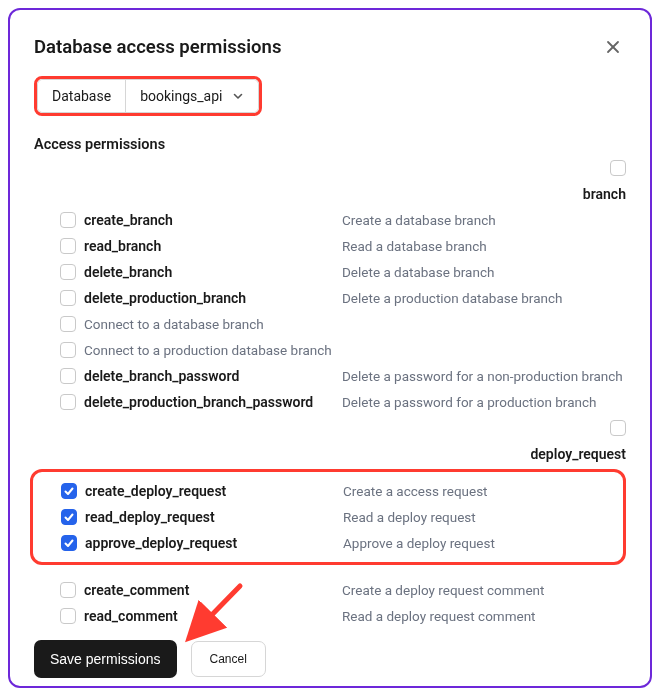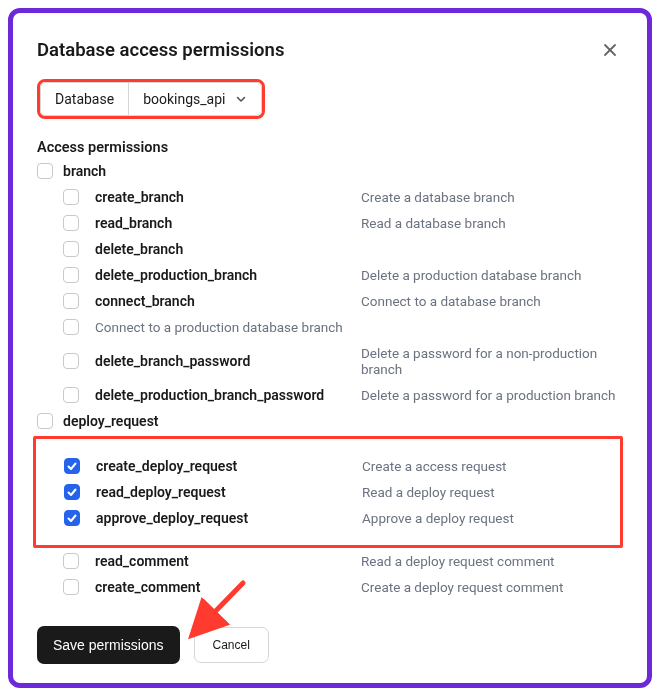--- a/index.html
+++ b/index.html
@@ -7,21 +7,21 @@
     margin: 0;
     padding: 8px;
     font-family: -apple-system, BlinkMacSystemFont, "Segoe UI", Roboto, Helvetica, Arial, sans-serif;
     background: #fff;
     width: 660px;
     height: 696px;
   }
   .modal {
     width: 644px;
     height: 680px;
-    border: 5px solid #6d28d9;
+    border: 2px solid #6d28d9;
     border-radius: 12px;
     padding: 24px 24px 20px 24px;
     position: relative;
     background: #fff;
   }
   .modal-header {
     display: flex;
     justify-content: space-between;
     align-items: center;
     margin-bottom: 16px;
@@ -80,30 +80,31 @@
     margin-bottom: 2px;
   }
   .perm-list {
     font-size: 14px;
   }
   .group-row {
     display: flex;
     align-items: flex-end;
     gap: 10px;
     padding: 5px 0;
+    flex-direction: column;
   }
   .group-row .group-label {
     font-weight: 600;
     color: #1a1a1a;
   }
   .perm-row {
     display: flex;
     align-items: center;
     padding: 5px 0 5px 26px;
-    gap: 16px;
+    gap: 8px;
   }
   .perm-name {
     font-weight: 600;
     color: #1a1a1a;
     flex: 0 0 250px;
   }
   .perm-desc {
     color: #6b7280;
     font-size: 13.5px;
   }
@@ -120,27 +121,27 @@
     cursor: pointer;
   }
   .checkbox.checked {
     background: #2563eb;
     border-color: #2563eb;
   }
   .checkbox.checked svg { display:block; }
   .checkbox svg { display:none; color:#fff; }
   .highlight-box {
     border: 3px solid #ff3b30;
-    border-radius: 2px;
-    padding: 14px 2px;
-    margin: 2px 0 0 -4px;
+    border-radius: 12px;
+    padding: 6px 2px;
+    margin: 2px 0 12px -4px;
   }
   .footer {
     position: absolute;
-    bottom: 19px;
+    bottom: 8px;
     left: 24px;
     display: flex;
     gap: 14px;
     align-items: center;
   }
   .btn-primary {
     background: #1a1a1a;
     color: #fff;
     border: none;
     border-radius: 7px;
@@ -206,29 +207,29 @@
         <span class="perm-desc">Create a database branch</span>
       </div>
       <div class="perm-row">
         <span class="checkbox"></span>
         <span class="perm-name">read_branch</span>
         <span class="perm-desc">Read a database branch</span>
       </div>
       <div class="perm-row">
         <span class="checkbox"></span>
         <span class="perm-name">delete_branch</span>
+        <span class="perm-desc">Delete a database branch</span>
       </div>
       <div class="perm-row">
         <span class="checkbox"></span>
         <span class="perm-name">delete_production_branch</span>
         <span class="perm-desc">Delete a production database branch</span>
       </div>
       <div class="perm-row">
         <span class="checkbox"></span>
-        <span class="perm-name">connect_branch</span>
         <span class="perm-desc">Connect to a database branch</span>
       </div>
       <div class="perm-row">
         <span class="checkbox"></span>
         <span class="perm-desc">Connect to a production database branch</span>
       </div>
       <div class="perm-row">
         <span class="checkbox"></span>
         <span class="perm-name">delete_branch_password</span>
         <span class="perm-desc">Delete a password for a non-production branch</span>
@@ -266,27 +267,27 @@
             <svg width="10" height="10" viewBox="0 0 10 10" fill="none" stroke="currentColor" stroke-width="2" stroke-linecap="round" stroke-linejoin="round">
               <polyline points="1.5 5.5 4 8 8.5 2.5"></polyline>
             </svg>
           </span>
           <span class="perm-name">approve_deploy_request</span>
           <span class="perm-desc">Approve a deploy request</span>
         </div>
       </div>
       <div class="perm-row">
         <span class="checkbox"></span>
+        <span class="perm-name">create_comment</span>
+        <span class="perm-desc">Create a deploy request comment</span>
+      </div>
+      <div class="perm-row">
+        <span class="checkbox"></span>
         <span class="perm-name">read_comment</span>
         <span class="perm-desc">Read a deploy request comment</span>
-      </div>
-      <div class="perm-row">
-        <span class="checkbox"></span>
-        <span class="perm-name">create_comment</span>
-        <span class="perm-desc">Create a deploy request comment</span>
       </div>
     </div>
 
   <div class="footer">
     <button class="btn-primary">Save permissions</button>
     <button class="btn-secondary">Cancel</button>
   </div>
 
   <svg class="arrow-annotation" width="70" height="70" viewBox="0 0 70 70">
     <defs>

